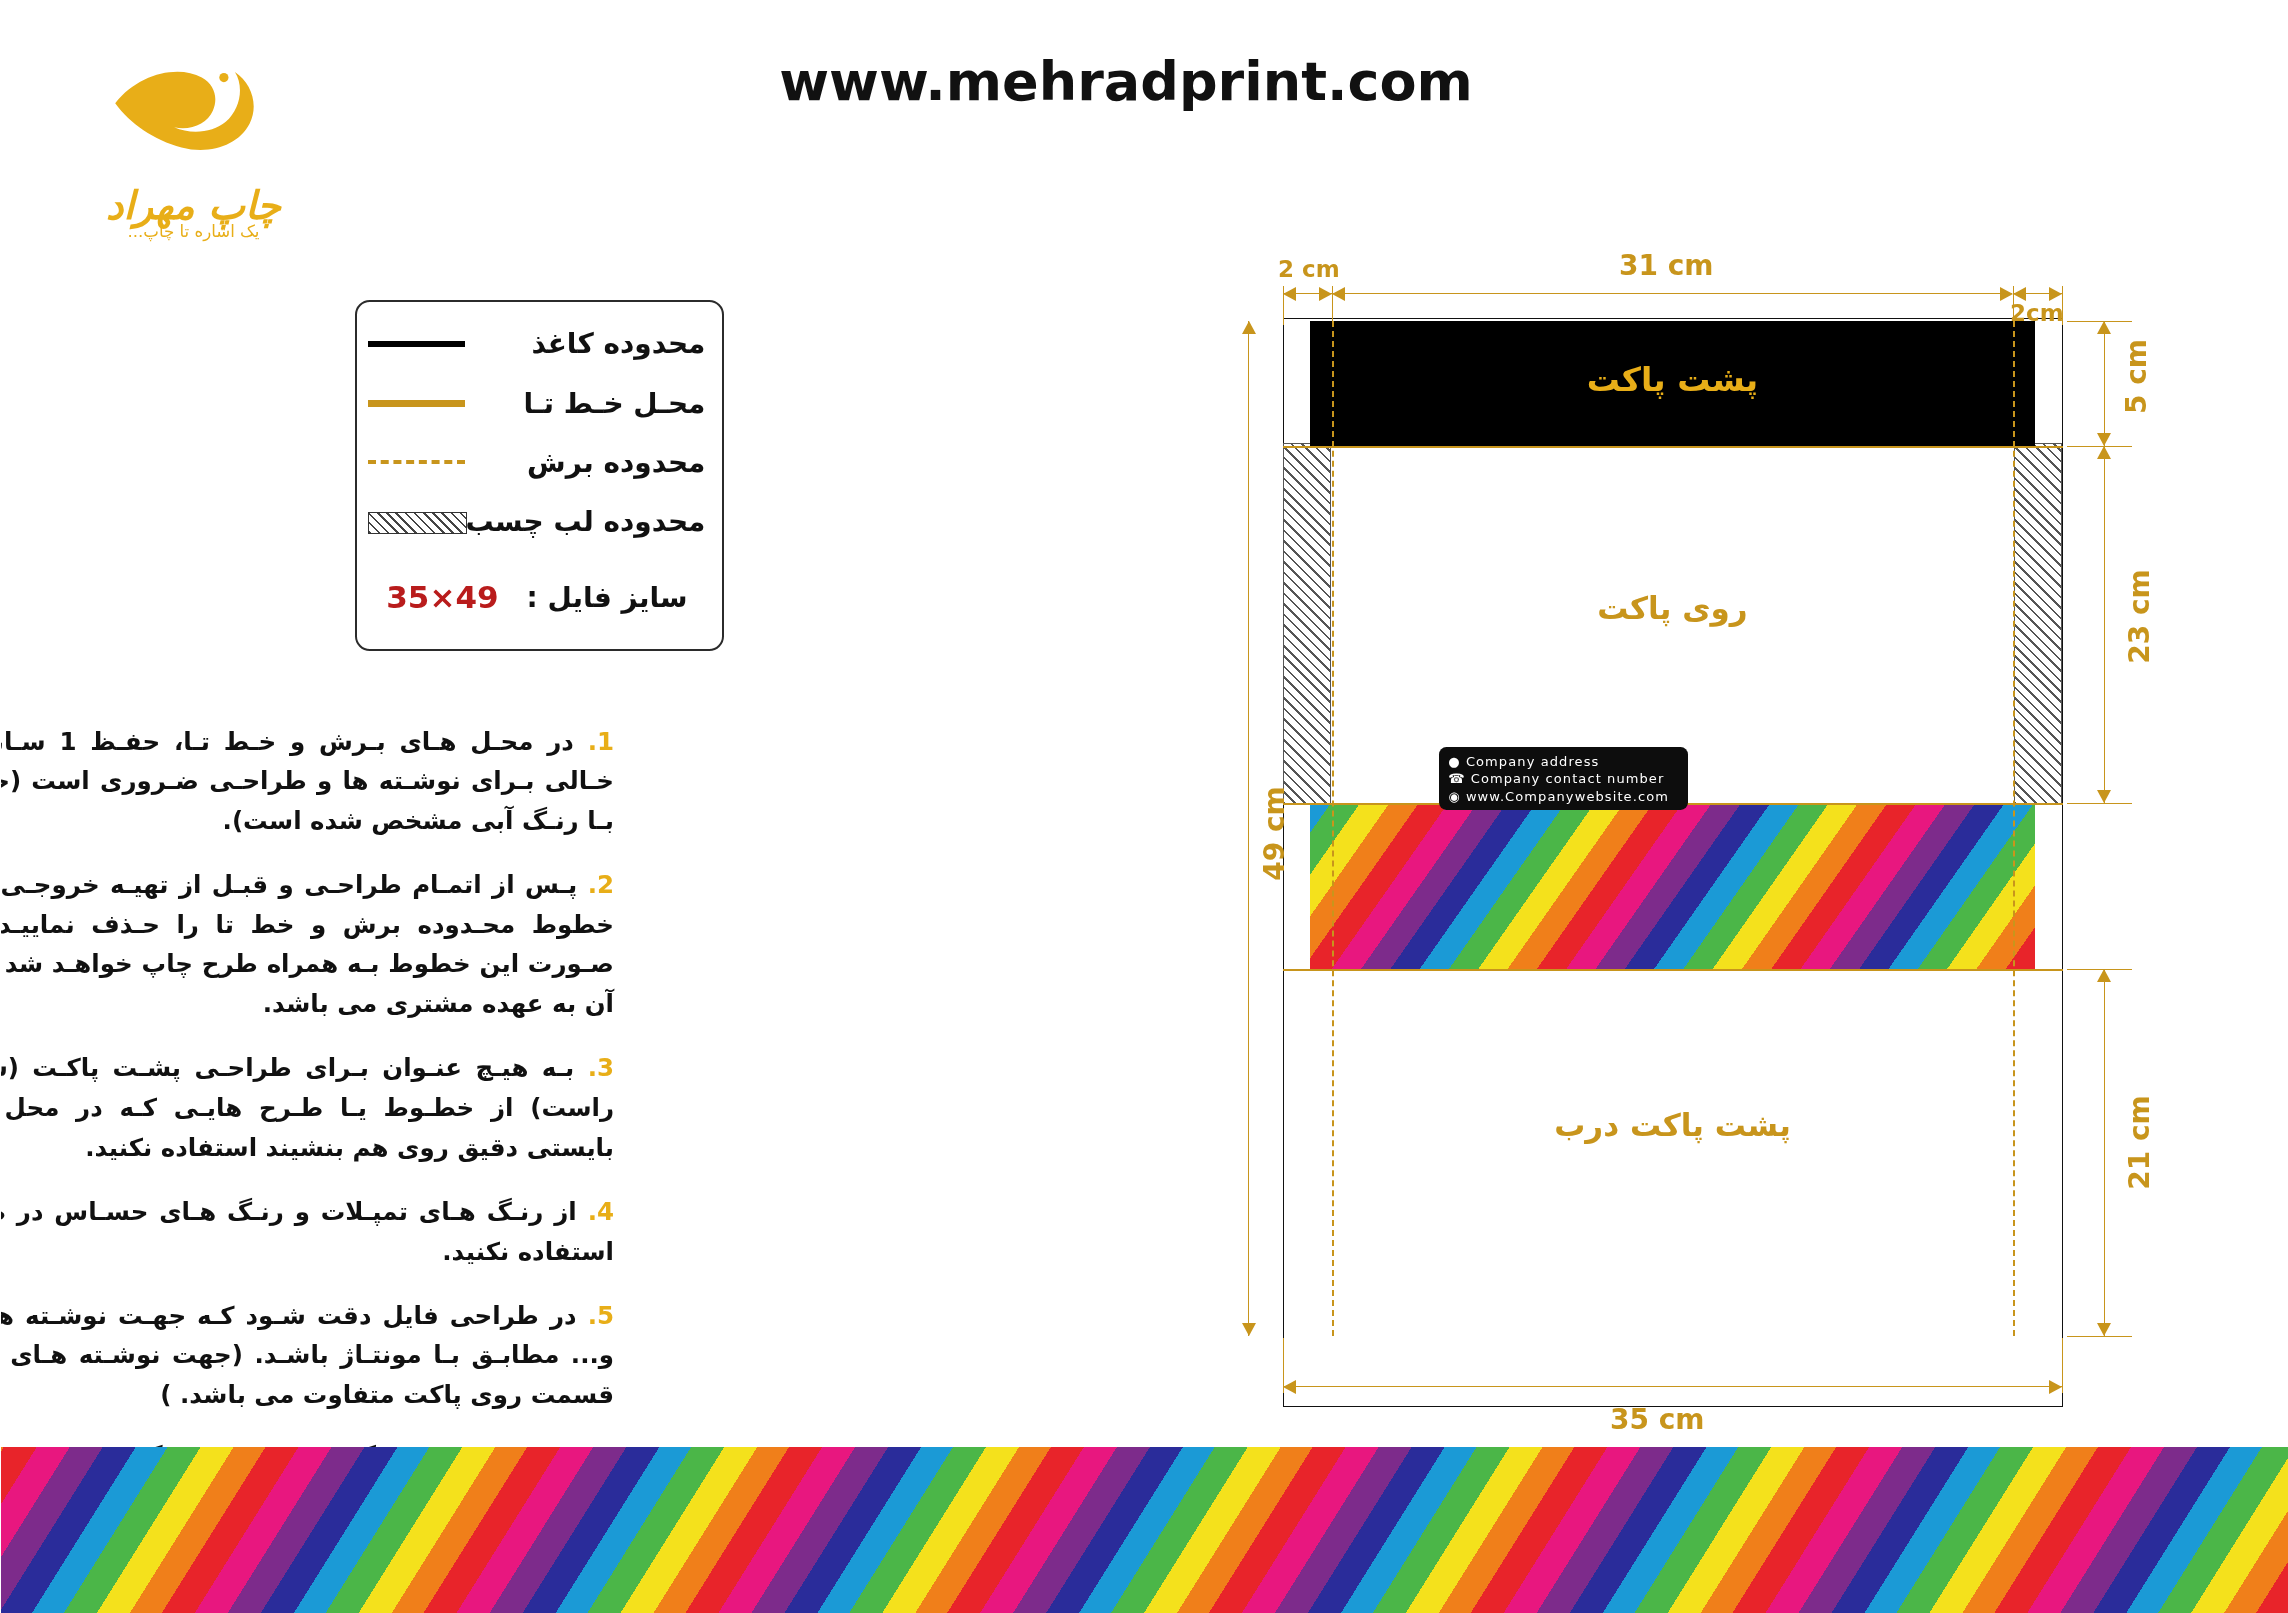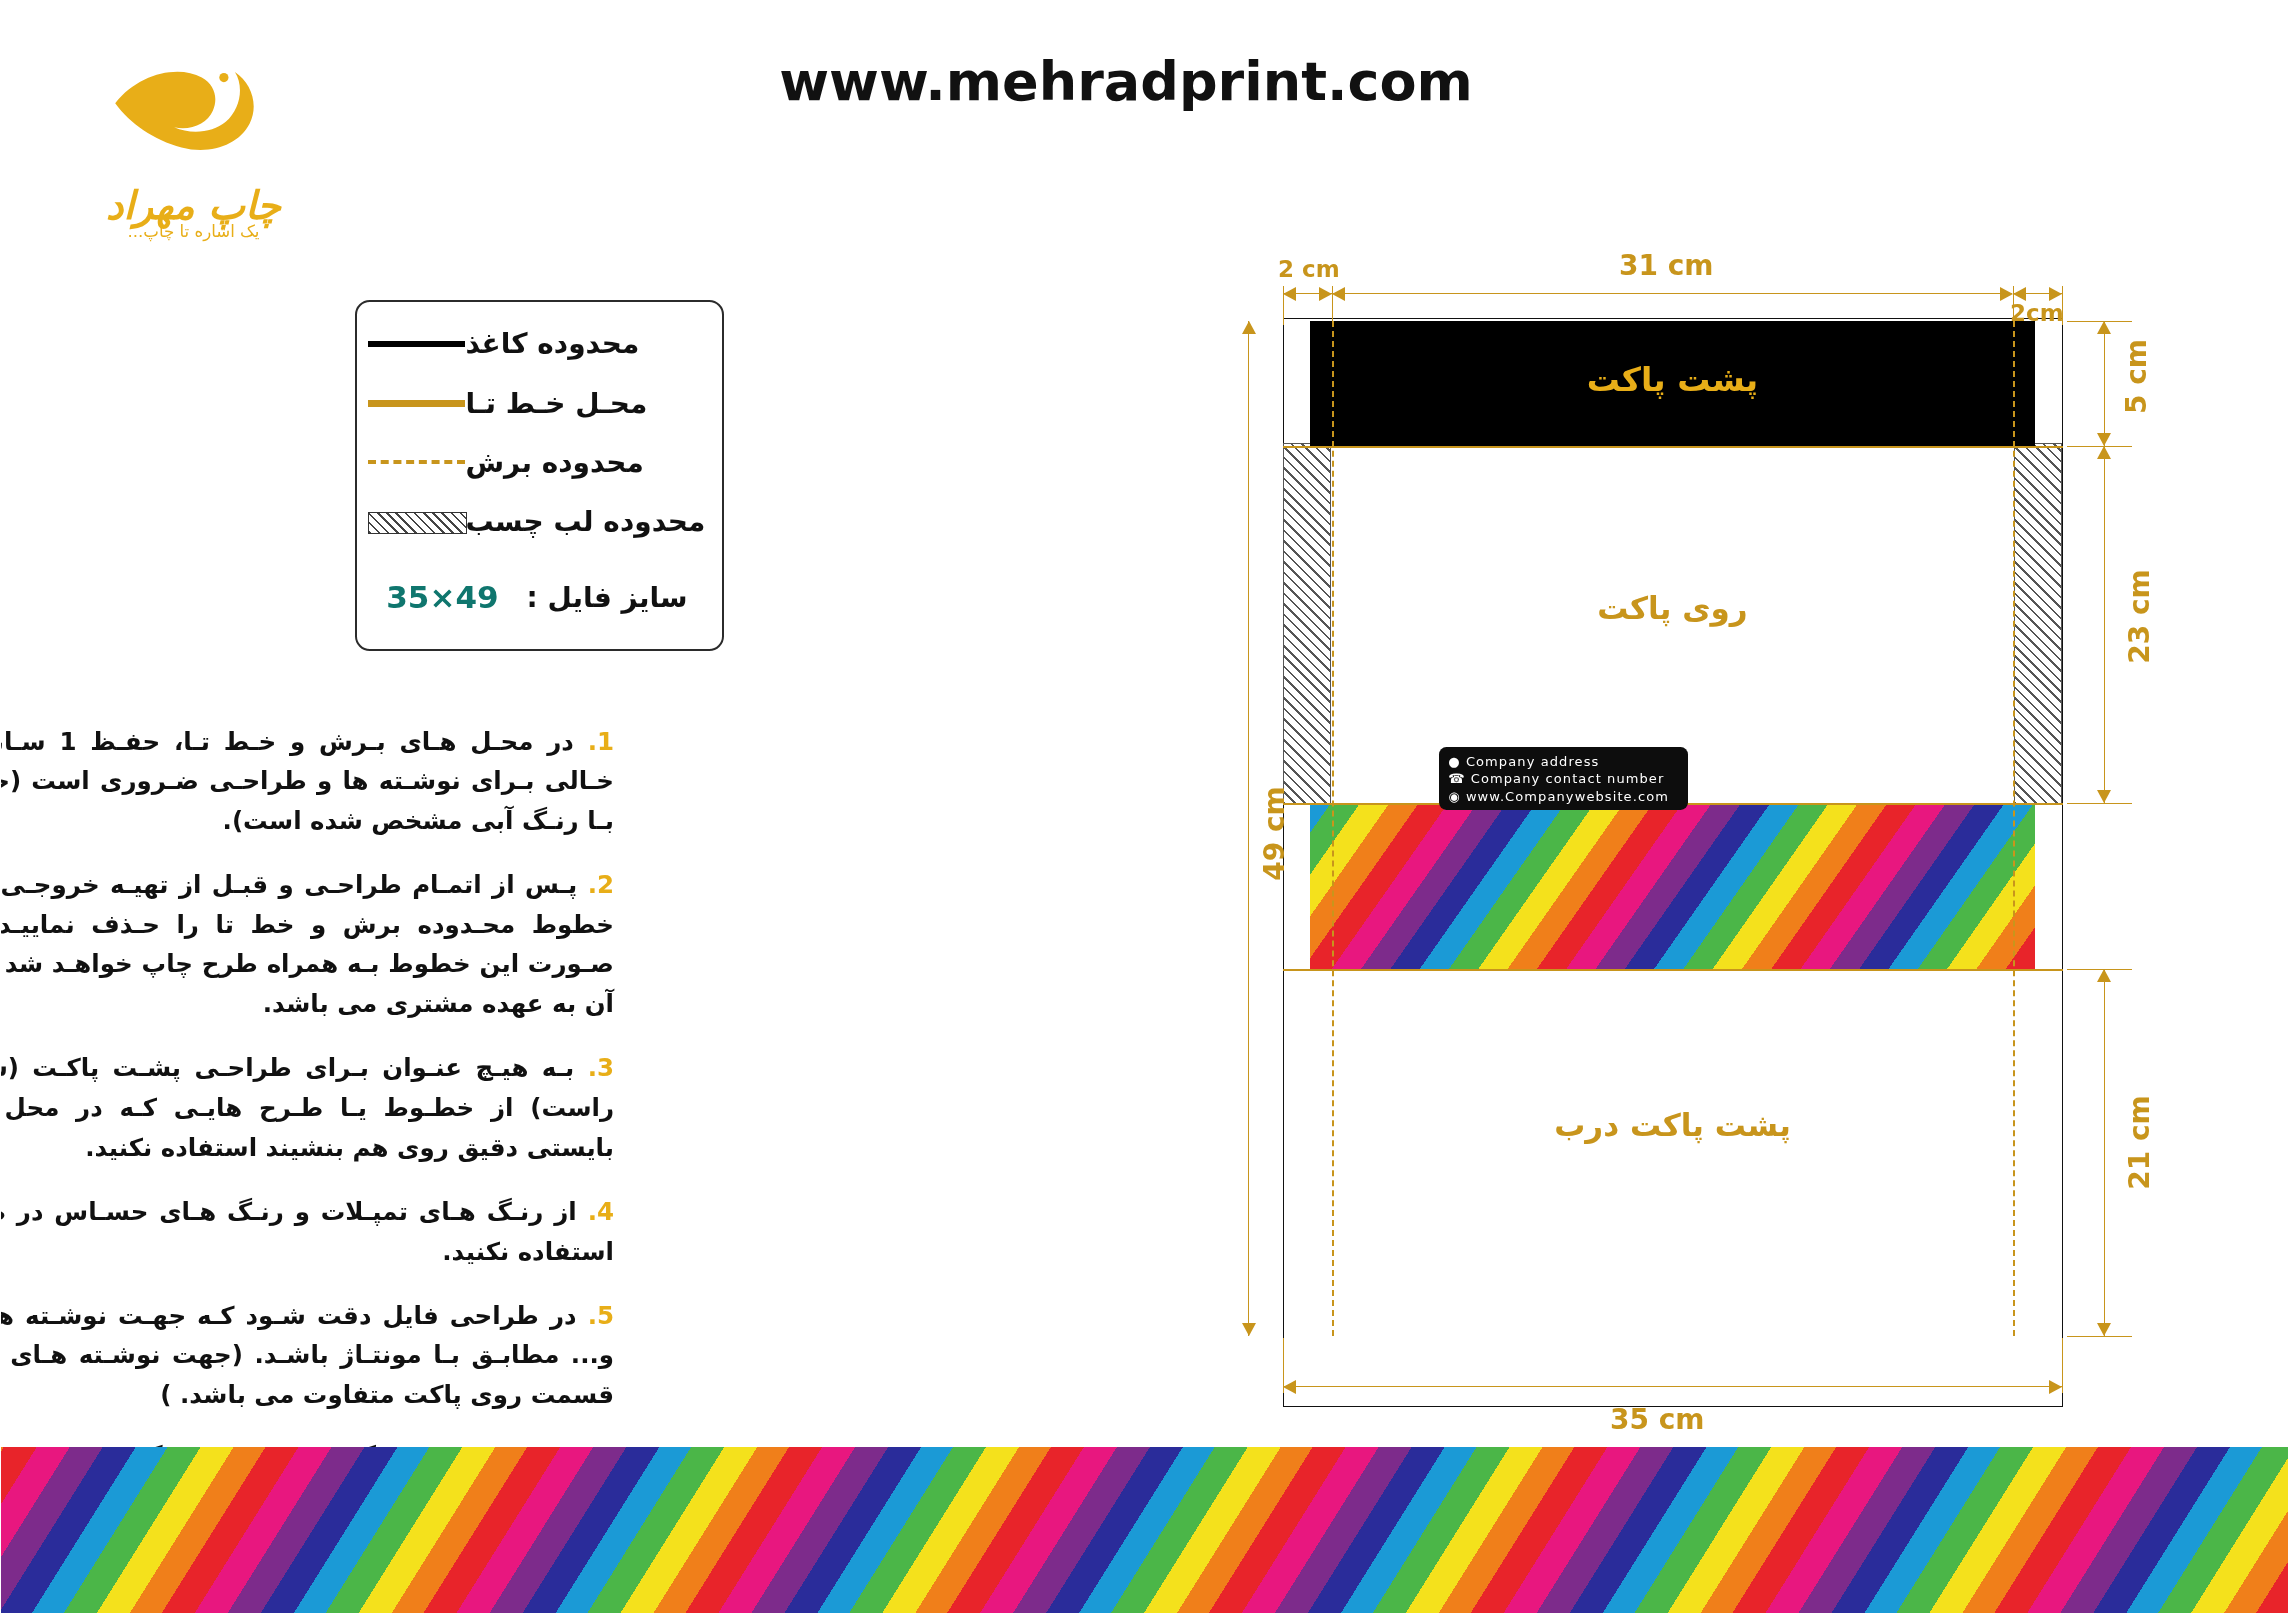--- a/index.html
+++ b/index.html
@@ -89,21 +89,21 @@
     box-sizing: border-box;
   }
   .legend-row {
     position: absolute;
     right: 16.6px;
     width: 337px;
     height: 50px;
     display: flex;
     flex-direction: row;
     align-items: center;
-    justify-content: flex-end;
+    justify-content: space-between;
     direction: rtl;
   }
   .legend-label {
     font-size: 28px;
     font-weight: bold;
     color: #111;
     white-space: nowrap;
   }
   .legend-sample {
     width: 97px;
@@ -137,21 +137,21 @@
     top: 277px;
     width: 337px;
     display: flex;
     flex-direction: row;
     align-items: center;
     justify-content: center;
     gap: 28px;
     direction: rtl;
   }
   #legend-size .lbl { font-size: 28px; font-weight: bold; color:#111; }
-  #legend-size .val { font-size: 31px; font-weight: bold; color:#0f766e; direction: ltr; }
+  #legend-size .val { font-size: 31px; font-weight: bold; color:#b91c1c; direction: ltr; }
 
   
   #notes {
     position: absolute;
     right: 1675px;
     top: 697px;
     width: 775px;
     direction: rtl;
     text-align: justify;
   }

